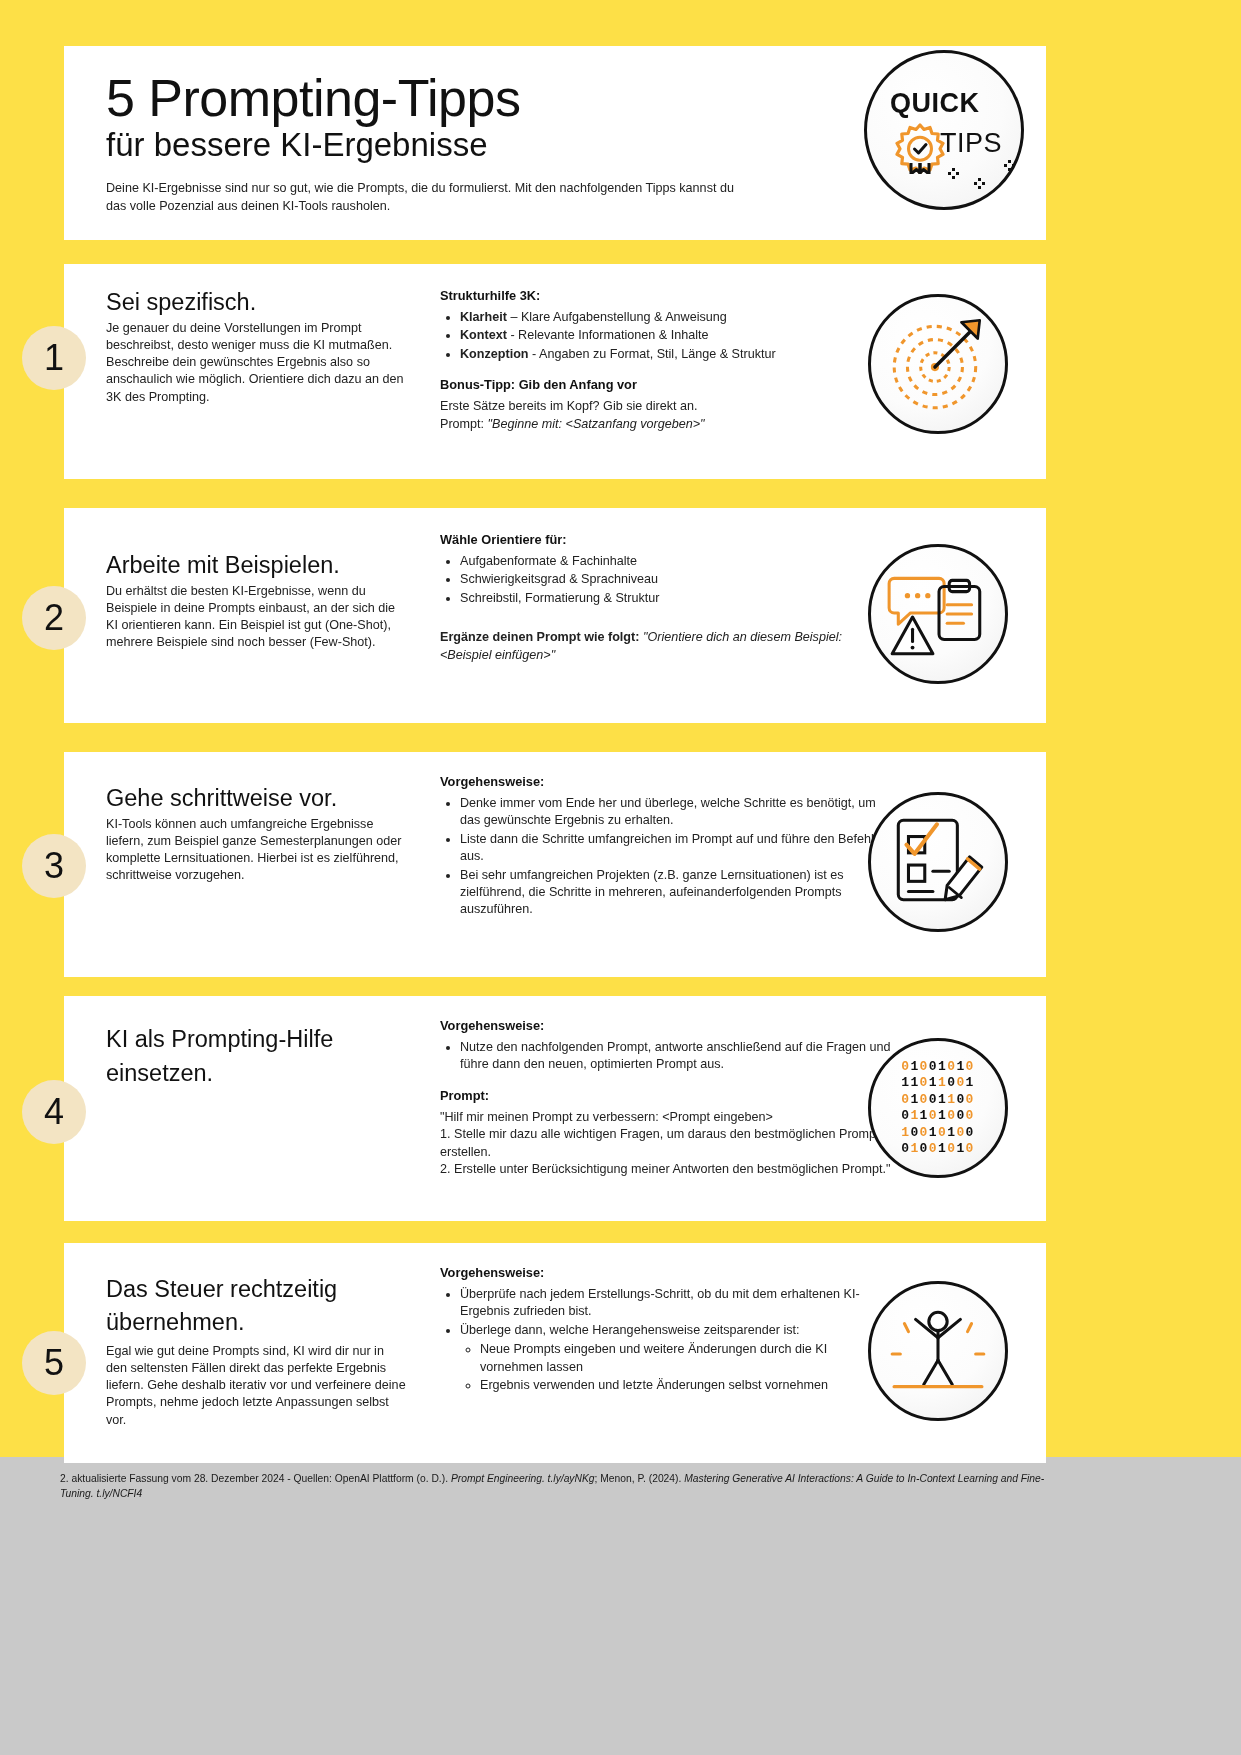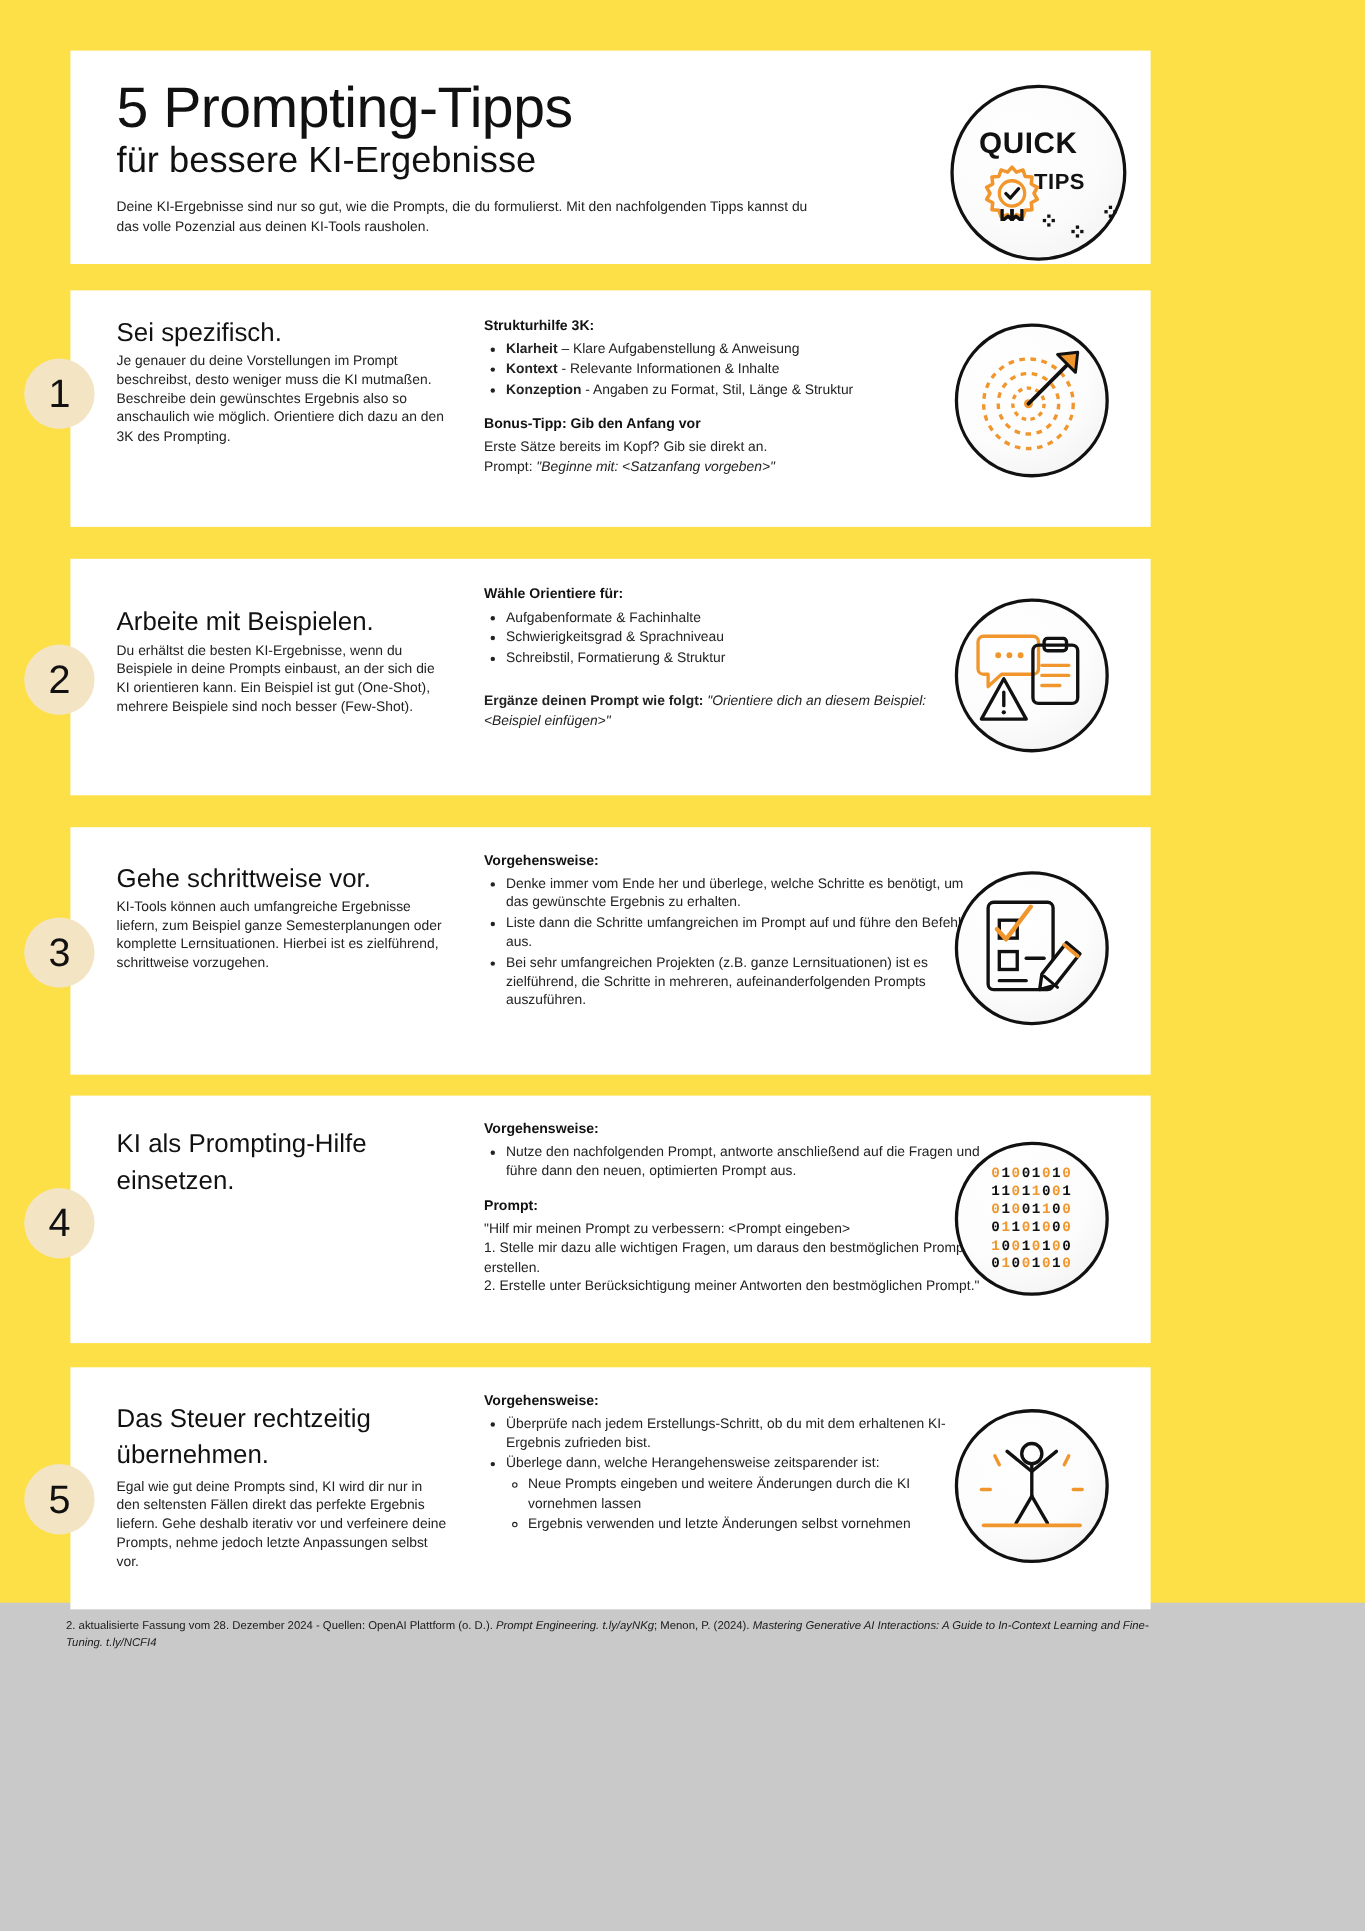--- a/index.html
+++ b/index.html
@@ -57,21 +57,21 @@
     font-size: 12.6px;
     line-height: 1.42;
     color: #222;
     max-width: 640px;
   }
 
   
   .badge-wrap {
     position: absolute;
     right: 22px;
-    top: 31px;
+    top: 4px;
     width: 160px;
     height: 160px;
   }
   .badge-circle {
     position: absolute;
     inset: 0;
     border-radius: 50%;
     border: 3px solid #111;
     background: radial-gradient(circle at 38% 32%, #ffffff 0%, #fbfbfb 55%, #f0f0f0 100%);
     box-sizing: border-box;
@@ -82,22 +82,22 @@
     top: 38px;
     font-size: 27px;
     font-weight: 700;
     letter-spacing: 0.5px;
     color: #111;
   }
   .badge-tips {
     position: absolute;
     left: 76px;
     top: 78px;
-    font-size: 20px;
-    font-weight: 700;
+    font-size: 27px;
+    font-weight: 400;
     letter-spacing: 0.5px;
     color: #111;
   }
   .badge-seal {
     position: absolute;
     left: 30px;
     top: 72px;
     width: 52px;
     height: 52px;
   }

